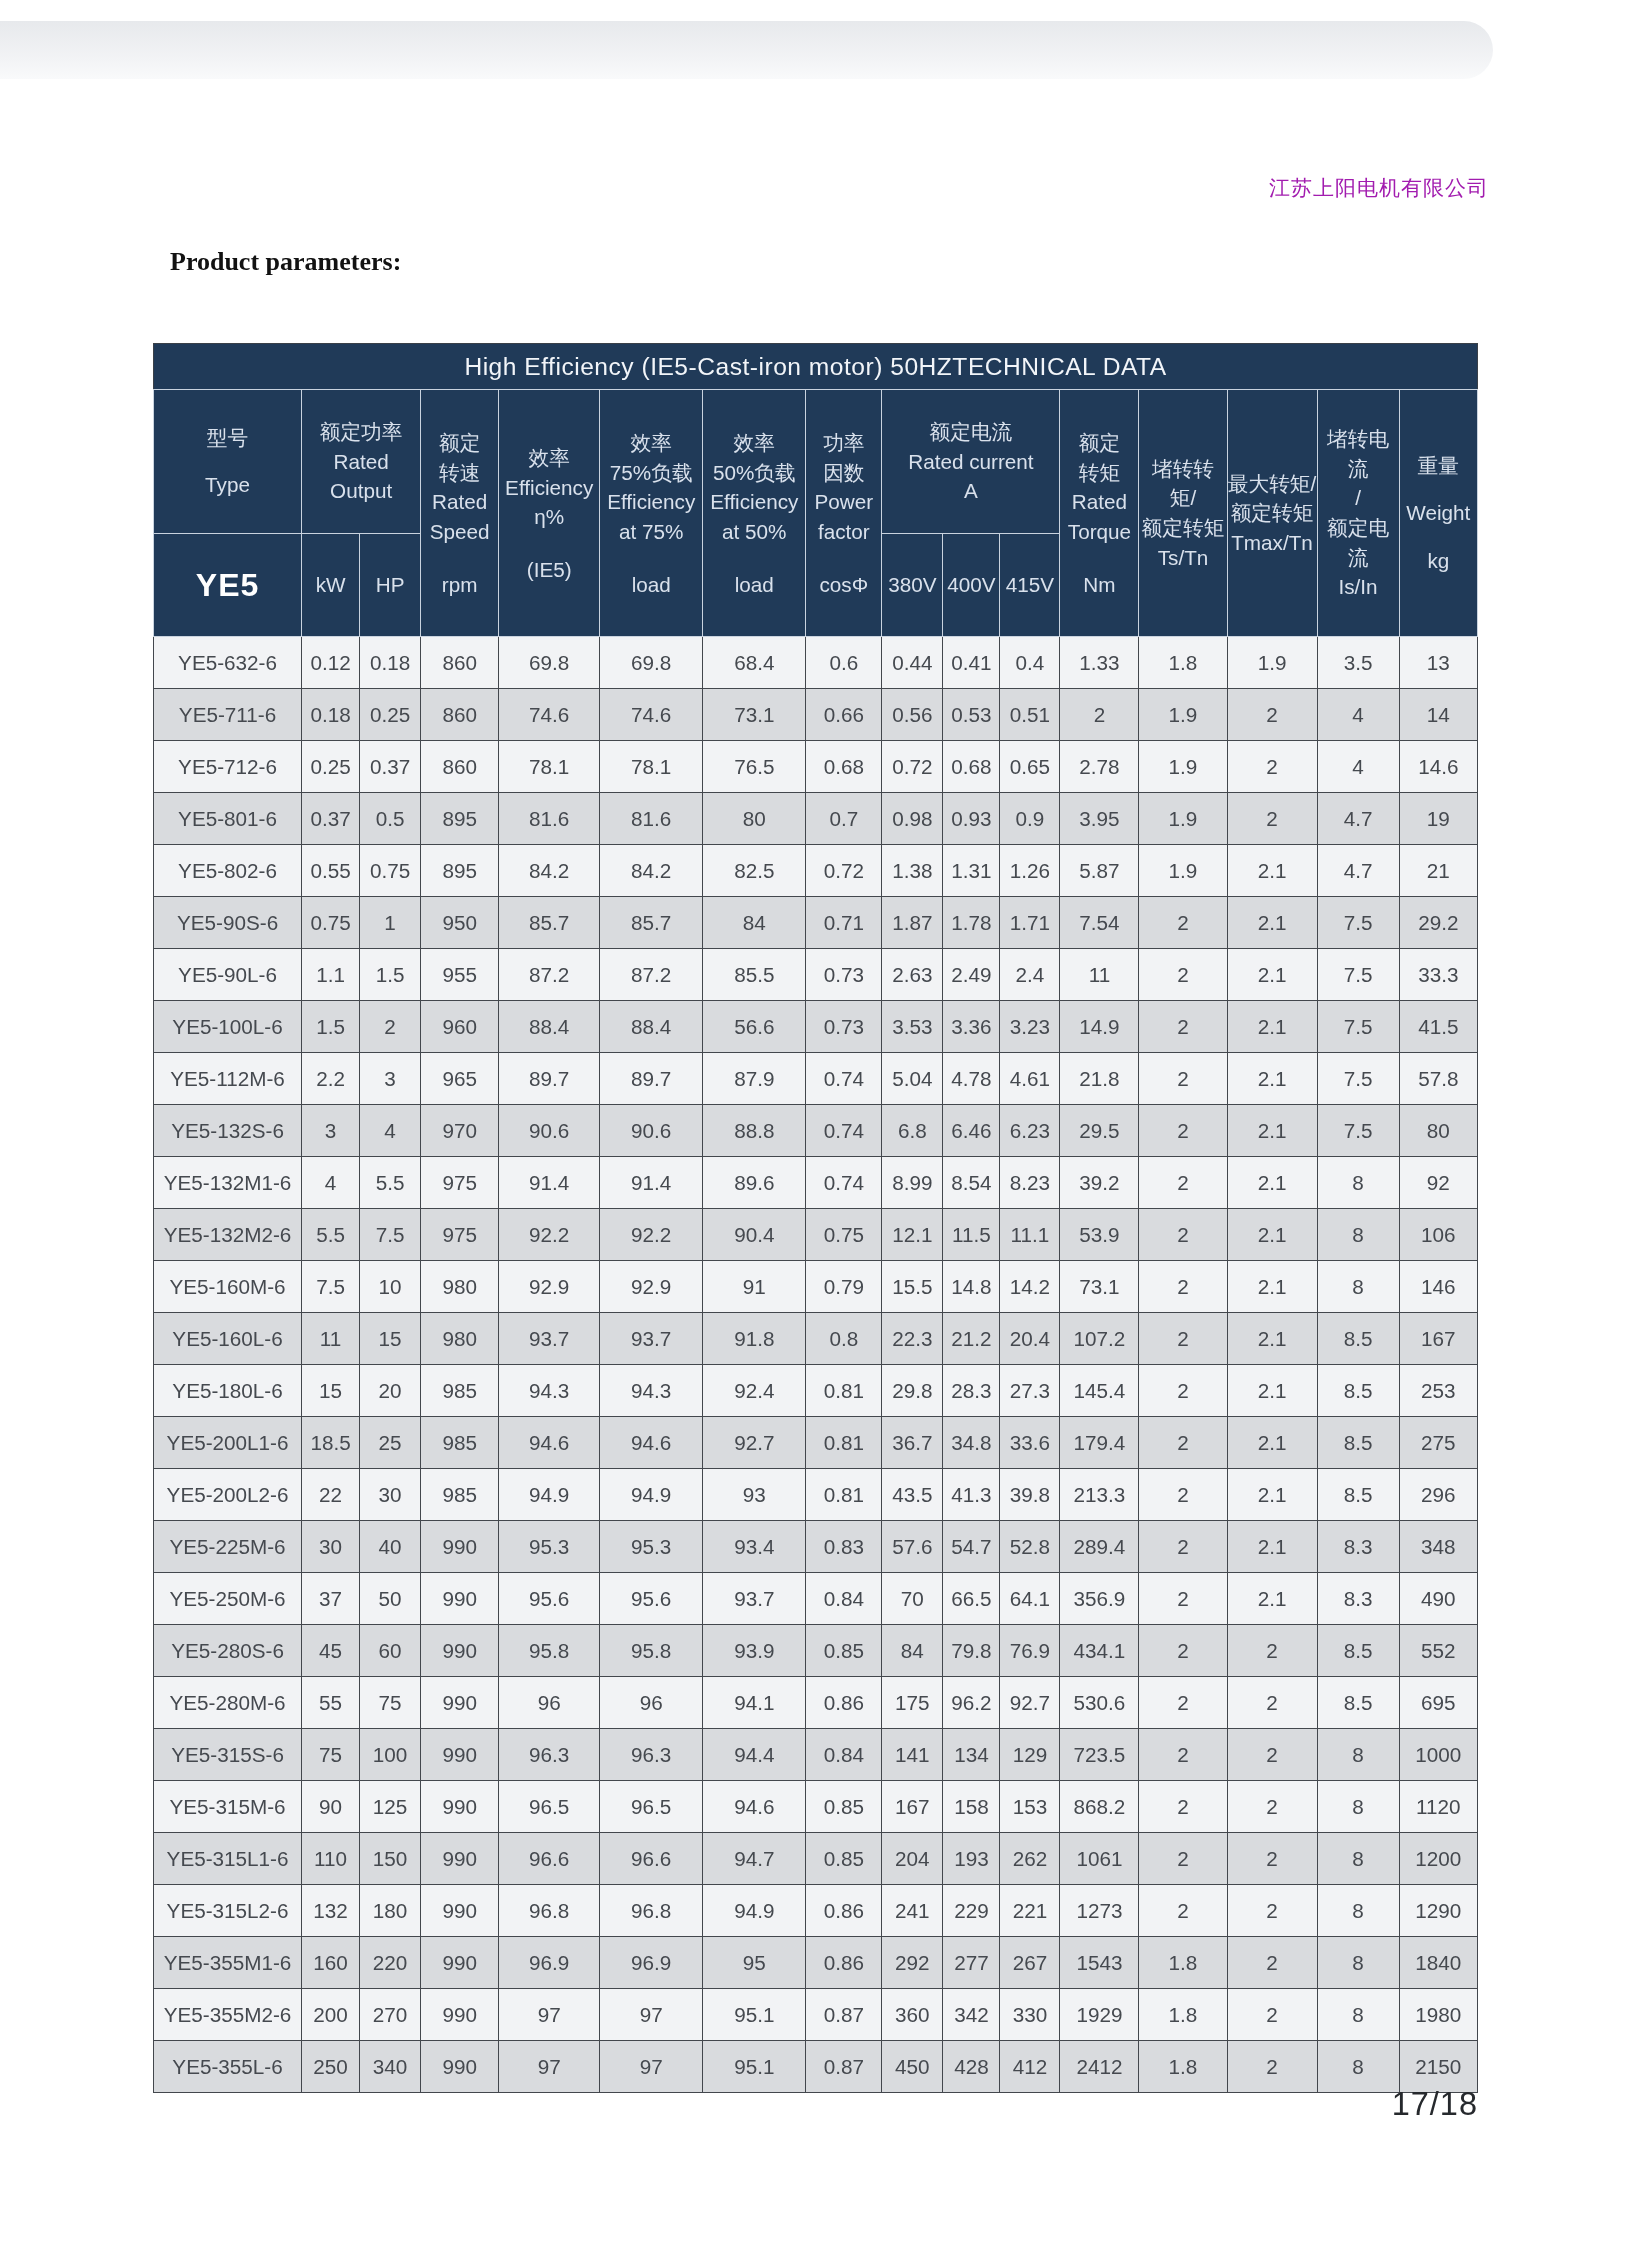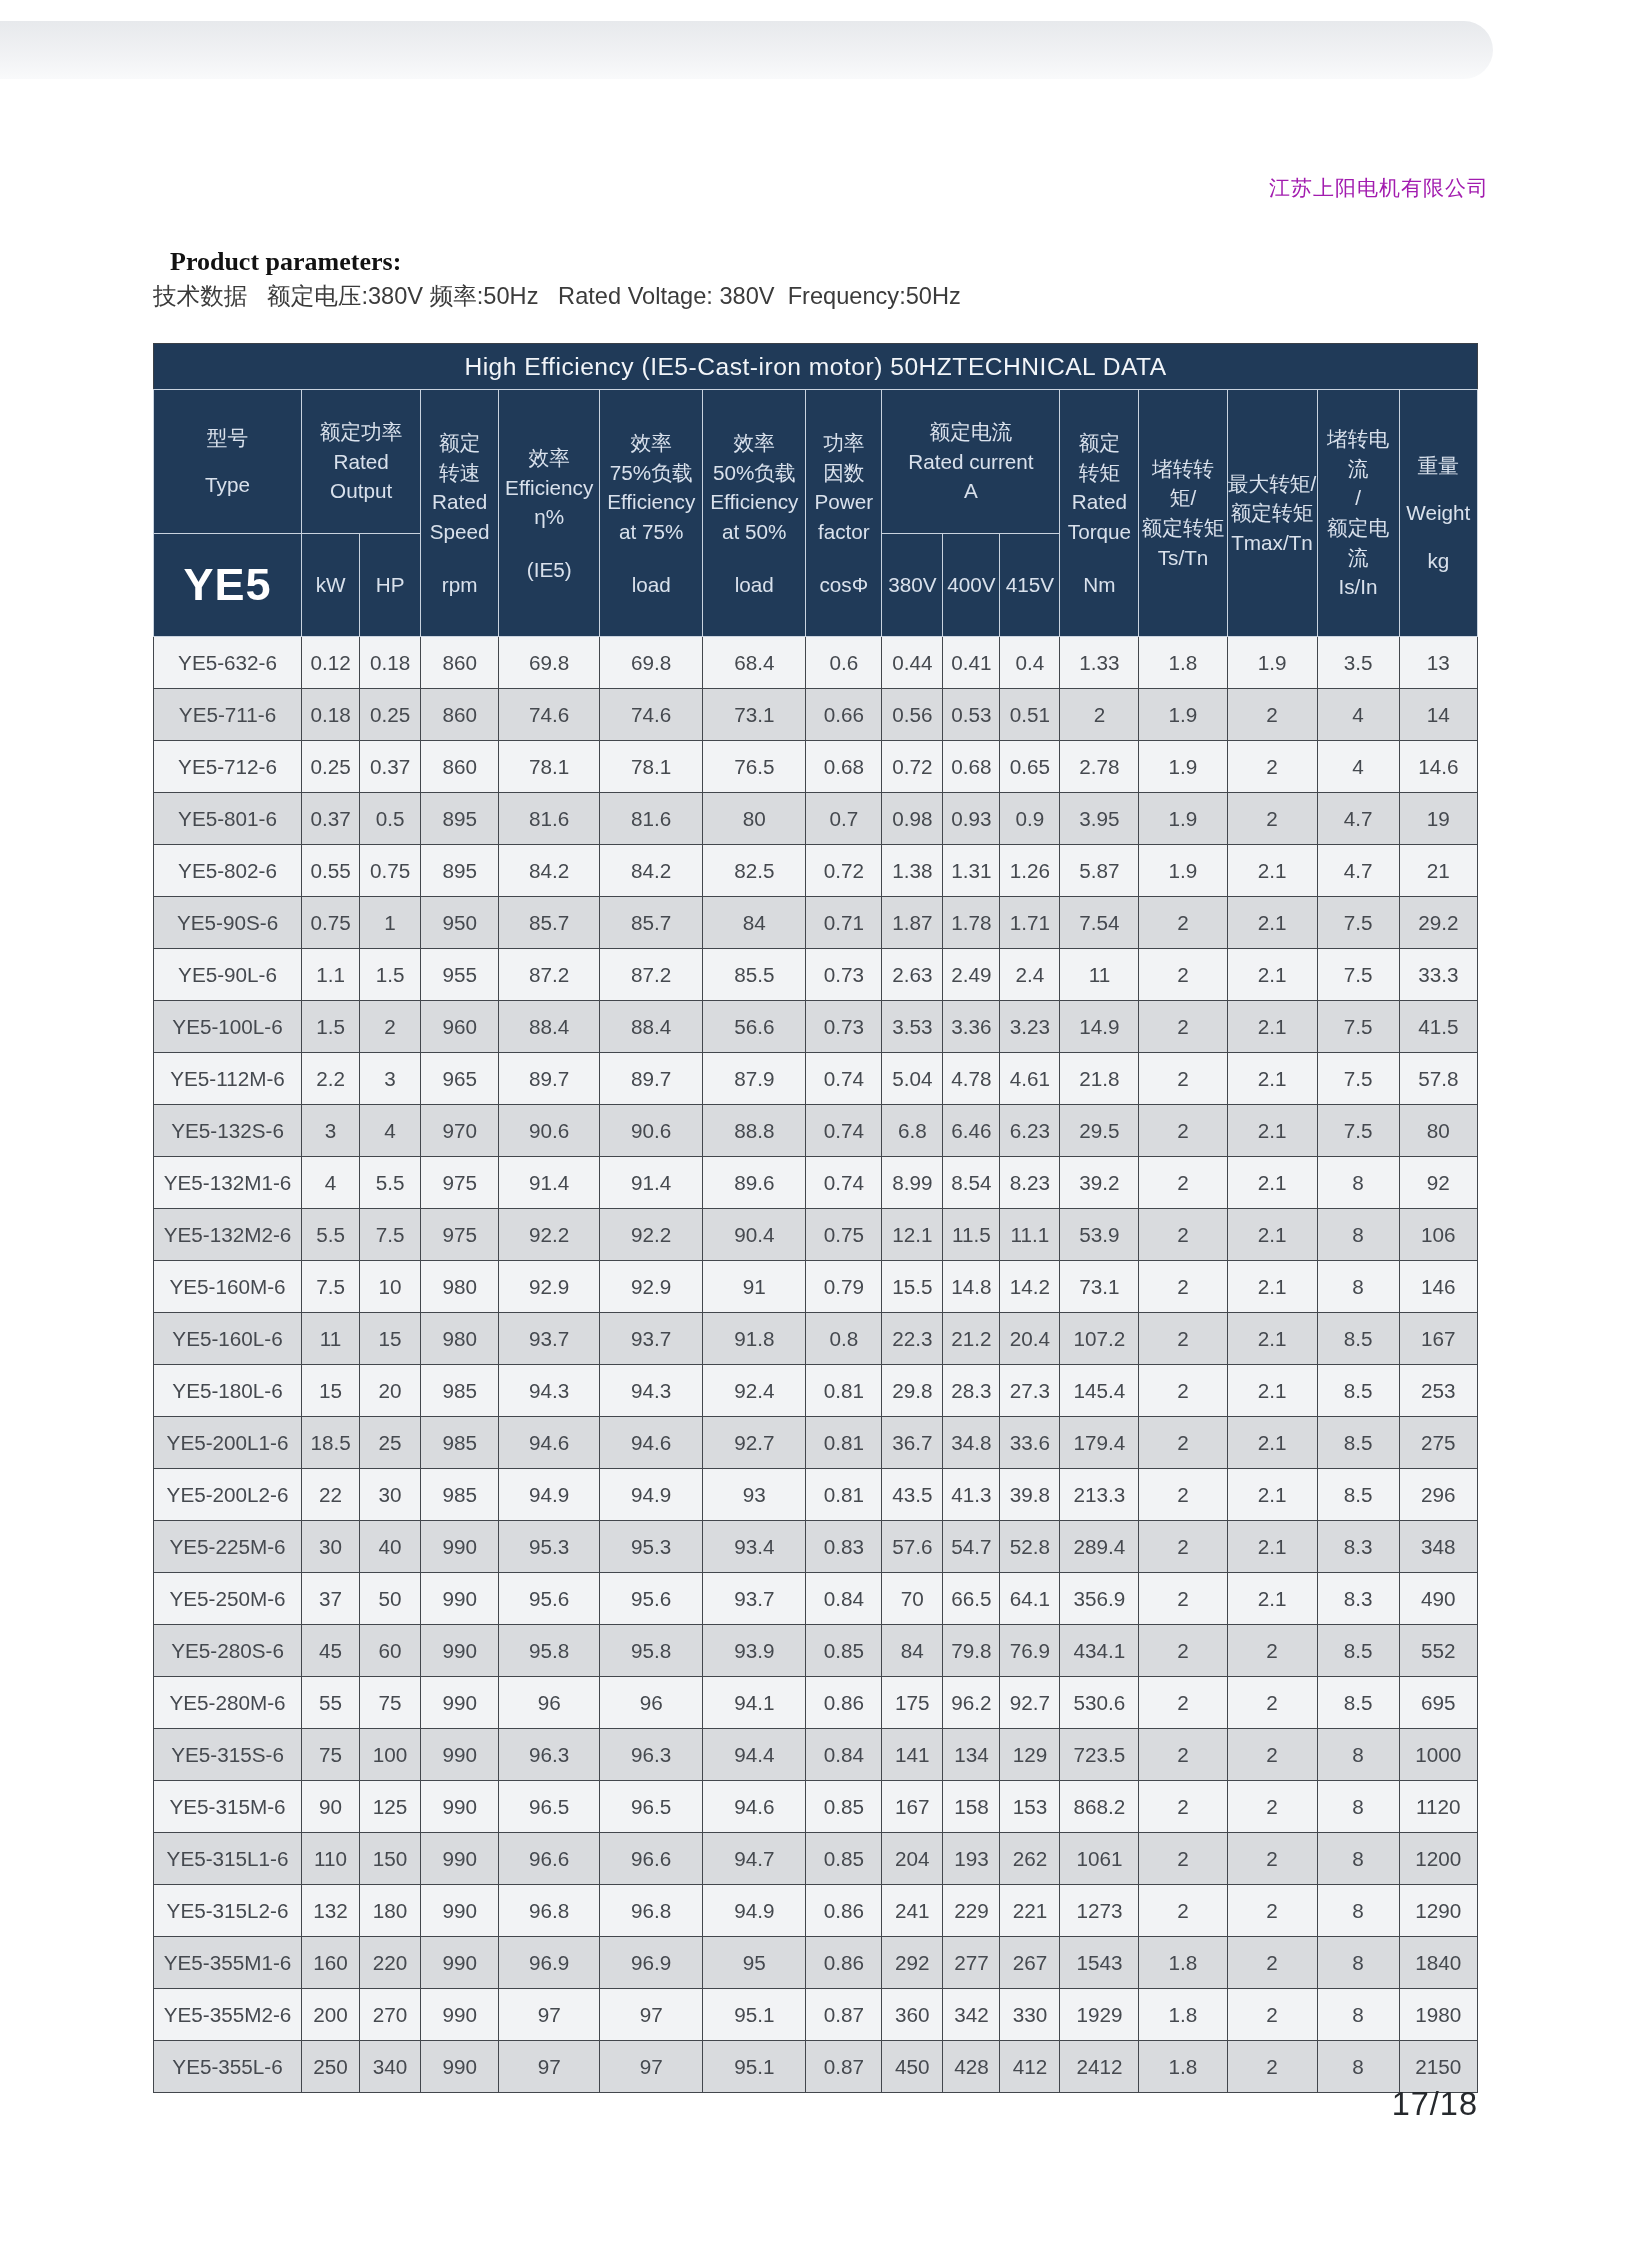--- a/index.html
+++ b/index.html
@@ -44,21 +44,21 @@
     height:45px;font-size:24.6px !important;color:#f2f5f9 !important;
     letter-spacing:0.5px;
     border:none !important;border-bottom:1px solid #c9d3df !important;
   }
   .h-up th{height:143px;}
   .h-low th{height:102px;}
   .stack{display:flex;flex-direction:column;align-items:center;justify-content:center;}
   .stack .ln{display:block;line-height:29.6px;}
   .gap-lg .ln{margin:8.9px 0;}
   .unit{margin-top:25.6px;line-height:25.6px;}
-  .big-series{font-size:45px;font-weight:700;color:#ffffff;letter-spacing:1px;}
+  .big-series{font-size:32px;font-weight:700;color:#ffffff;letter-spacing:1px;}
   .spec tbody td{
     height:51px;font-size:20.7px;color:#45494f;
     border:1px solid #43474d;
   }
   .spec tbody tr.odd td{background:#f2f3f5;}
   .spec tbody tr.even td{background:#d9dbde;}
   .pageno{
     position:absolute;top:2086px;right:174px;
     font-size:32.5px;color:#26292d;letter-spacing:1px;
   }
@@ -67,21 +67,20 @@
 <body>
 
 <div class="page">
 
   <div class="top-banner"></div>
 
   <div class="company">江苏上阳电机有限公司</div>
 
   <h1 class="sec-title">Product parameters:</h1>
 
-  <div class="subtitle">技术数据   额定电压:380V 频率:50Hz   Rated Voltage: 380V  Frequency:50Hz</div>
 
   <table class="spec">
     <colgroup>
       <col style="width:148px">
         <col style="width:58px">
         <col style="width:61px">
         <col style="width:78px">
       <col style="width:101px">
         <col style="width:103px">
         <col style="width:103px">

